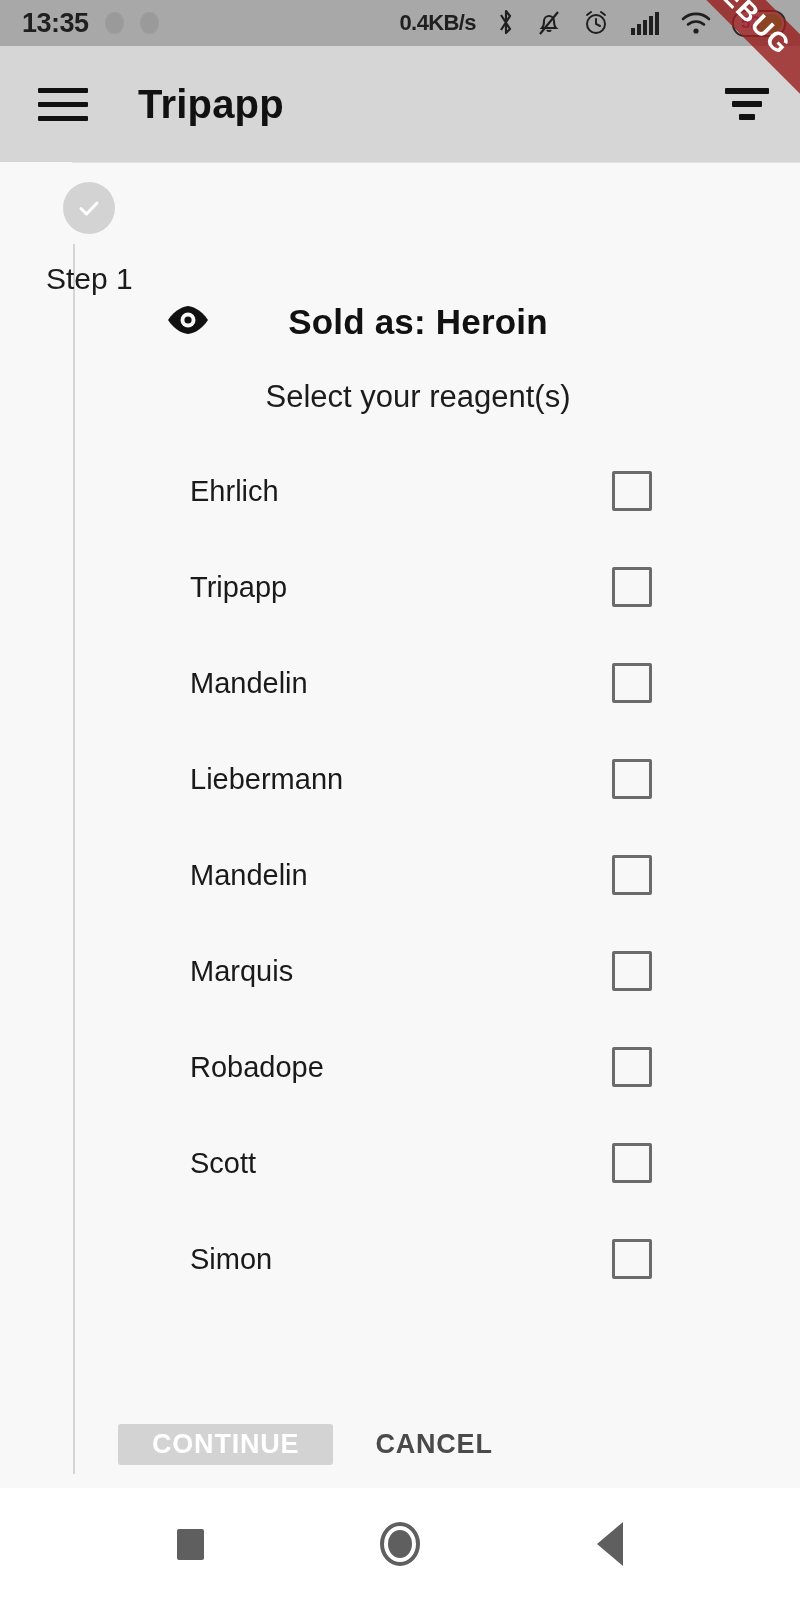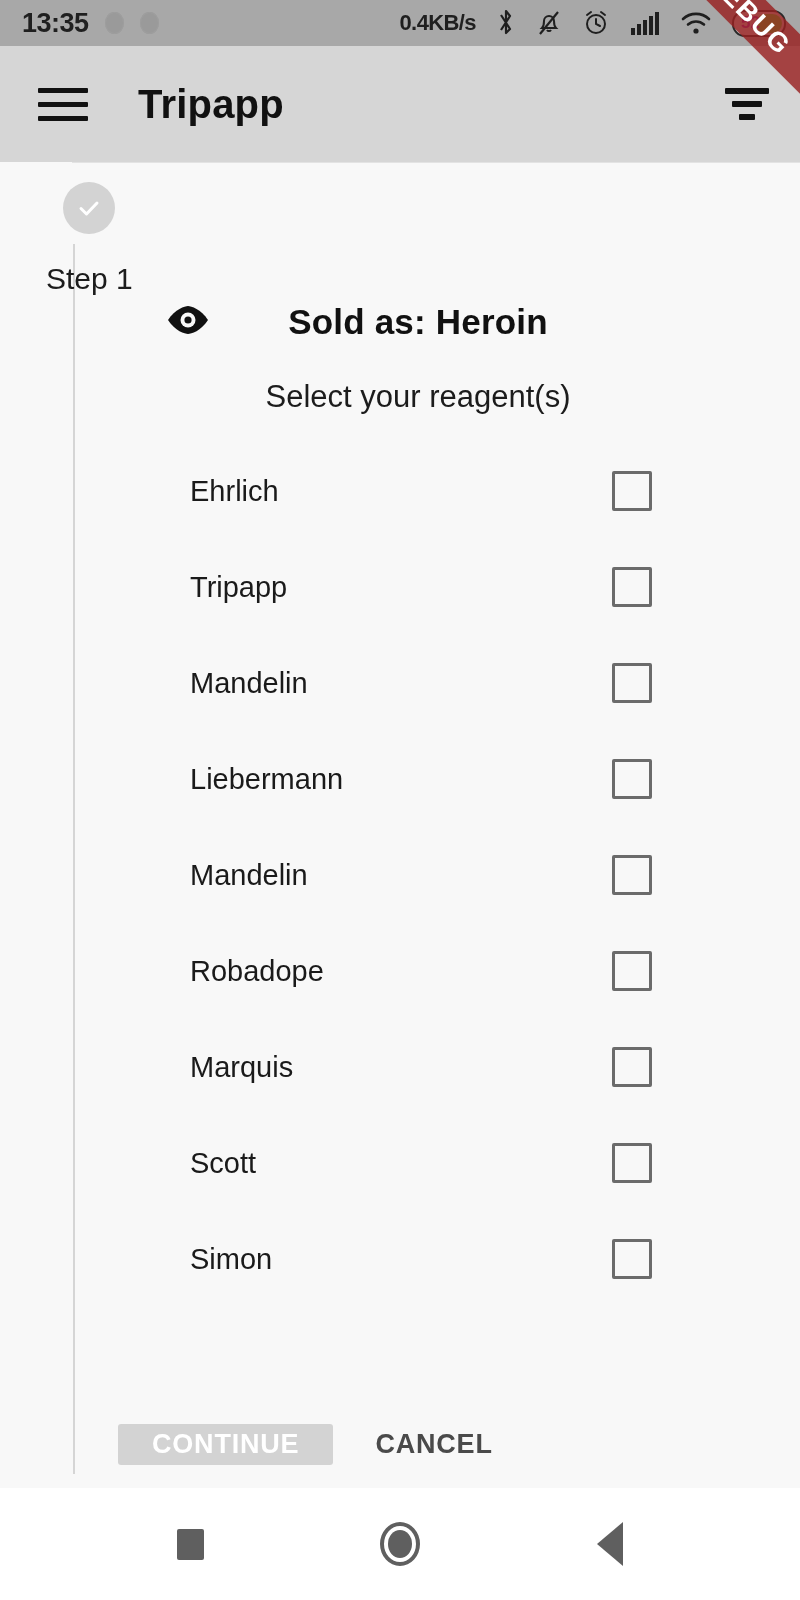--- a/index.html
+++ b/index.html
@@ -276,25 +276,25 @@
         </div>
         <div class="reagent-row">
           <span class="reagent-name">Liebermann</span>
           <span class="checkbox"></span>
         </div>
         <div class="reagent-row">
           <span class="reagent-name">Mandelin</span>
           <span class="checkbox"></span>
         </div>
         <div class="reagent-row">
+          <span class="reagent-name">Marquis</span>
+          <span class="checkbox"></span>
+        </div>
+        <div class="reagent-row">
           <span class="reagent-name">Robadope</span>
-          <span class="checkbox"></span>
-        </div>
-        <div class="reagent-row">
-          <span class="reagent-name">Marquis</span>
           <span class="checkbox"></span>
         </div>
         <div class="reagent-row">
           <span class="reagent-name">Scott</span>
           <span class="checkbox"></span>
         </div>
         <div class="reagent-row">
           <span class="reagent-name">Simon</span>
           <span class="checkbox"></span>
         </div>

